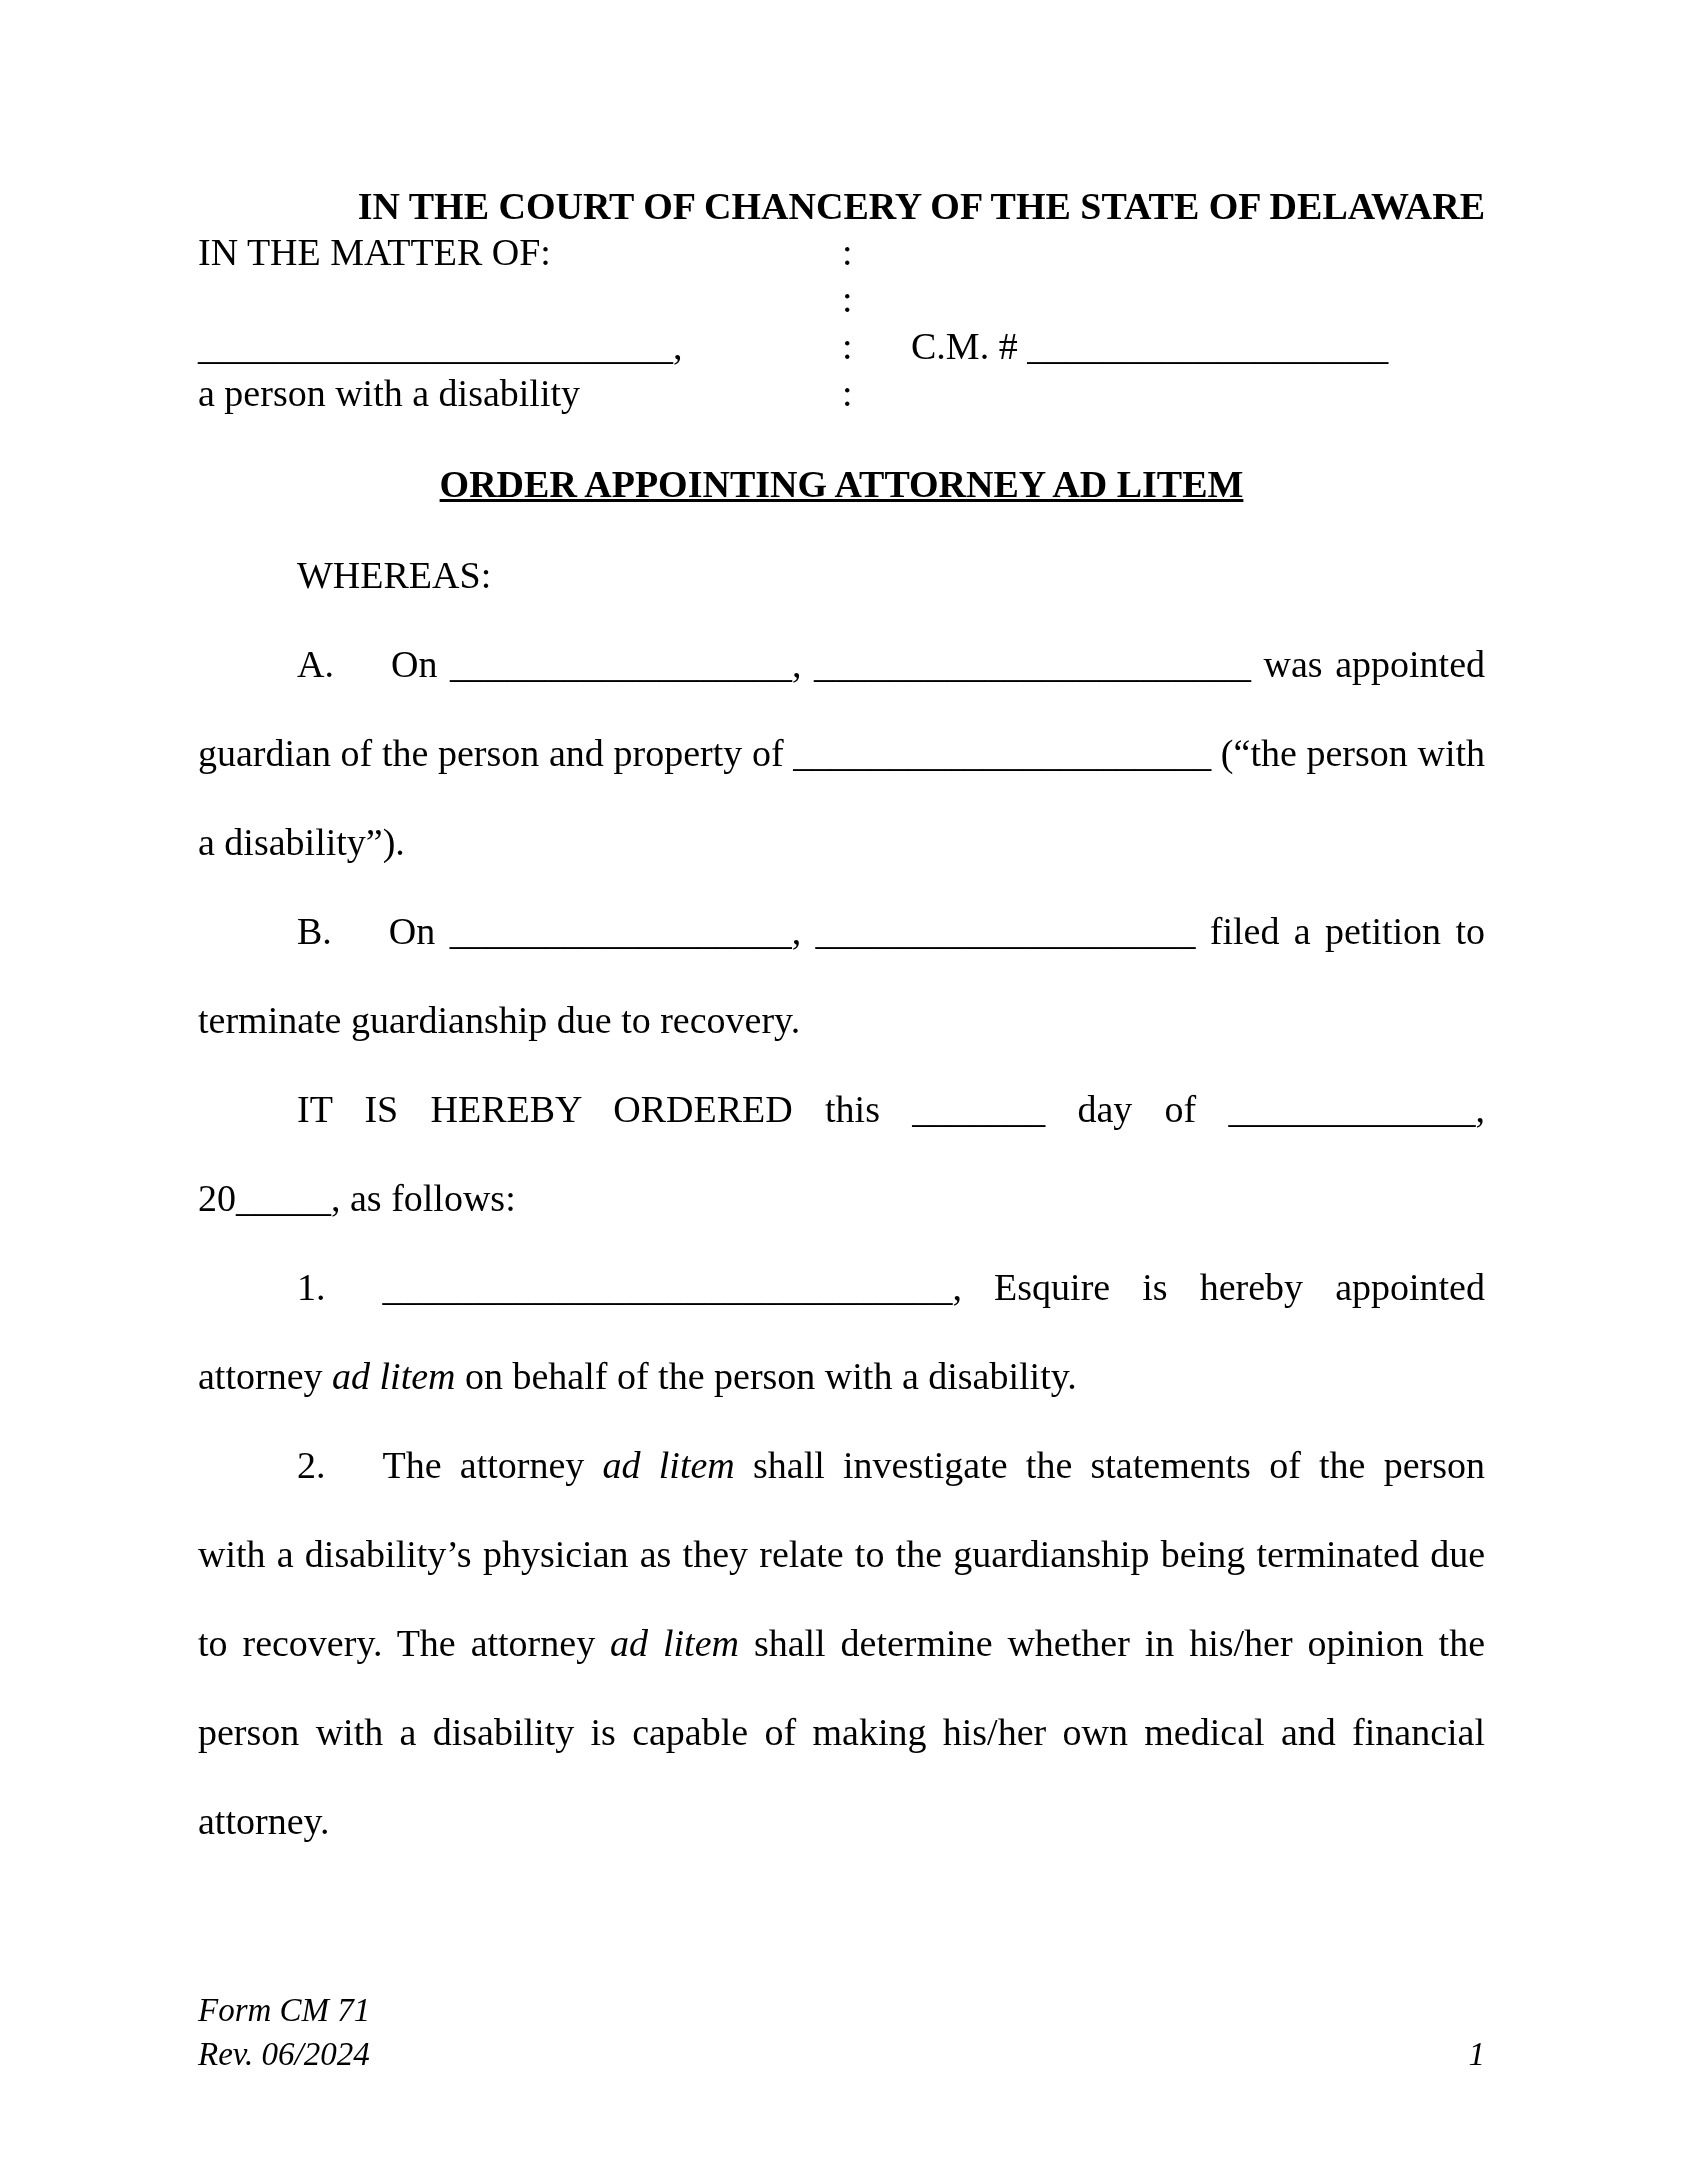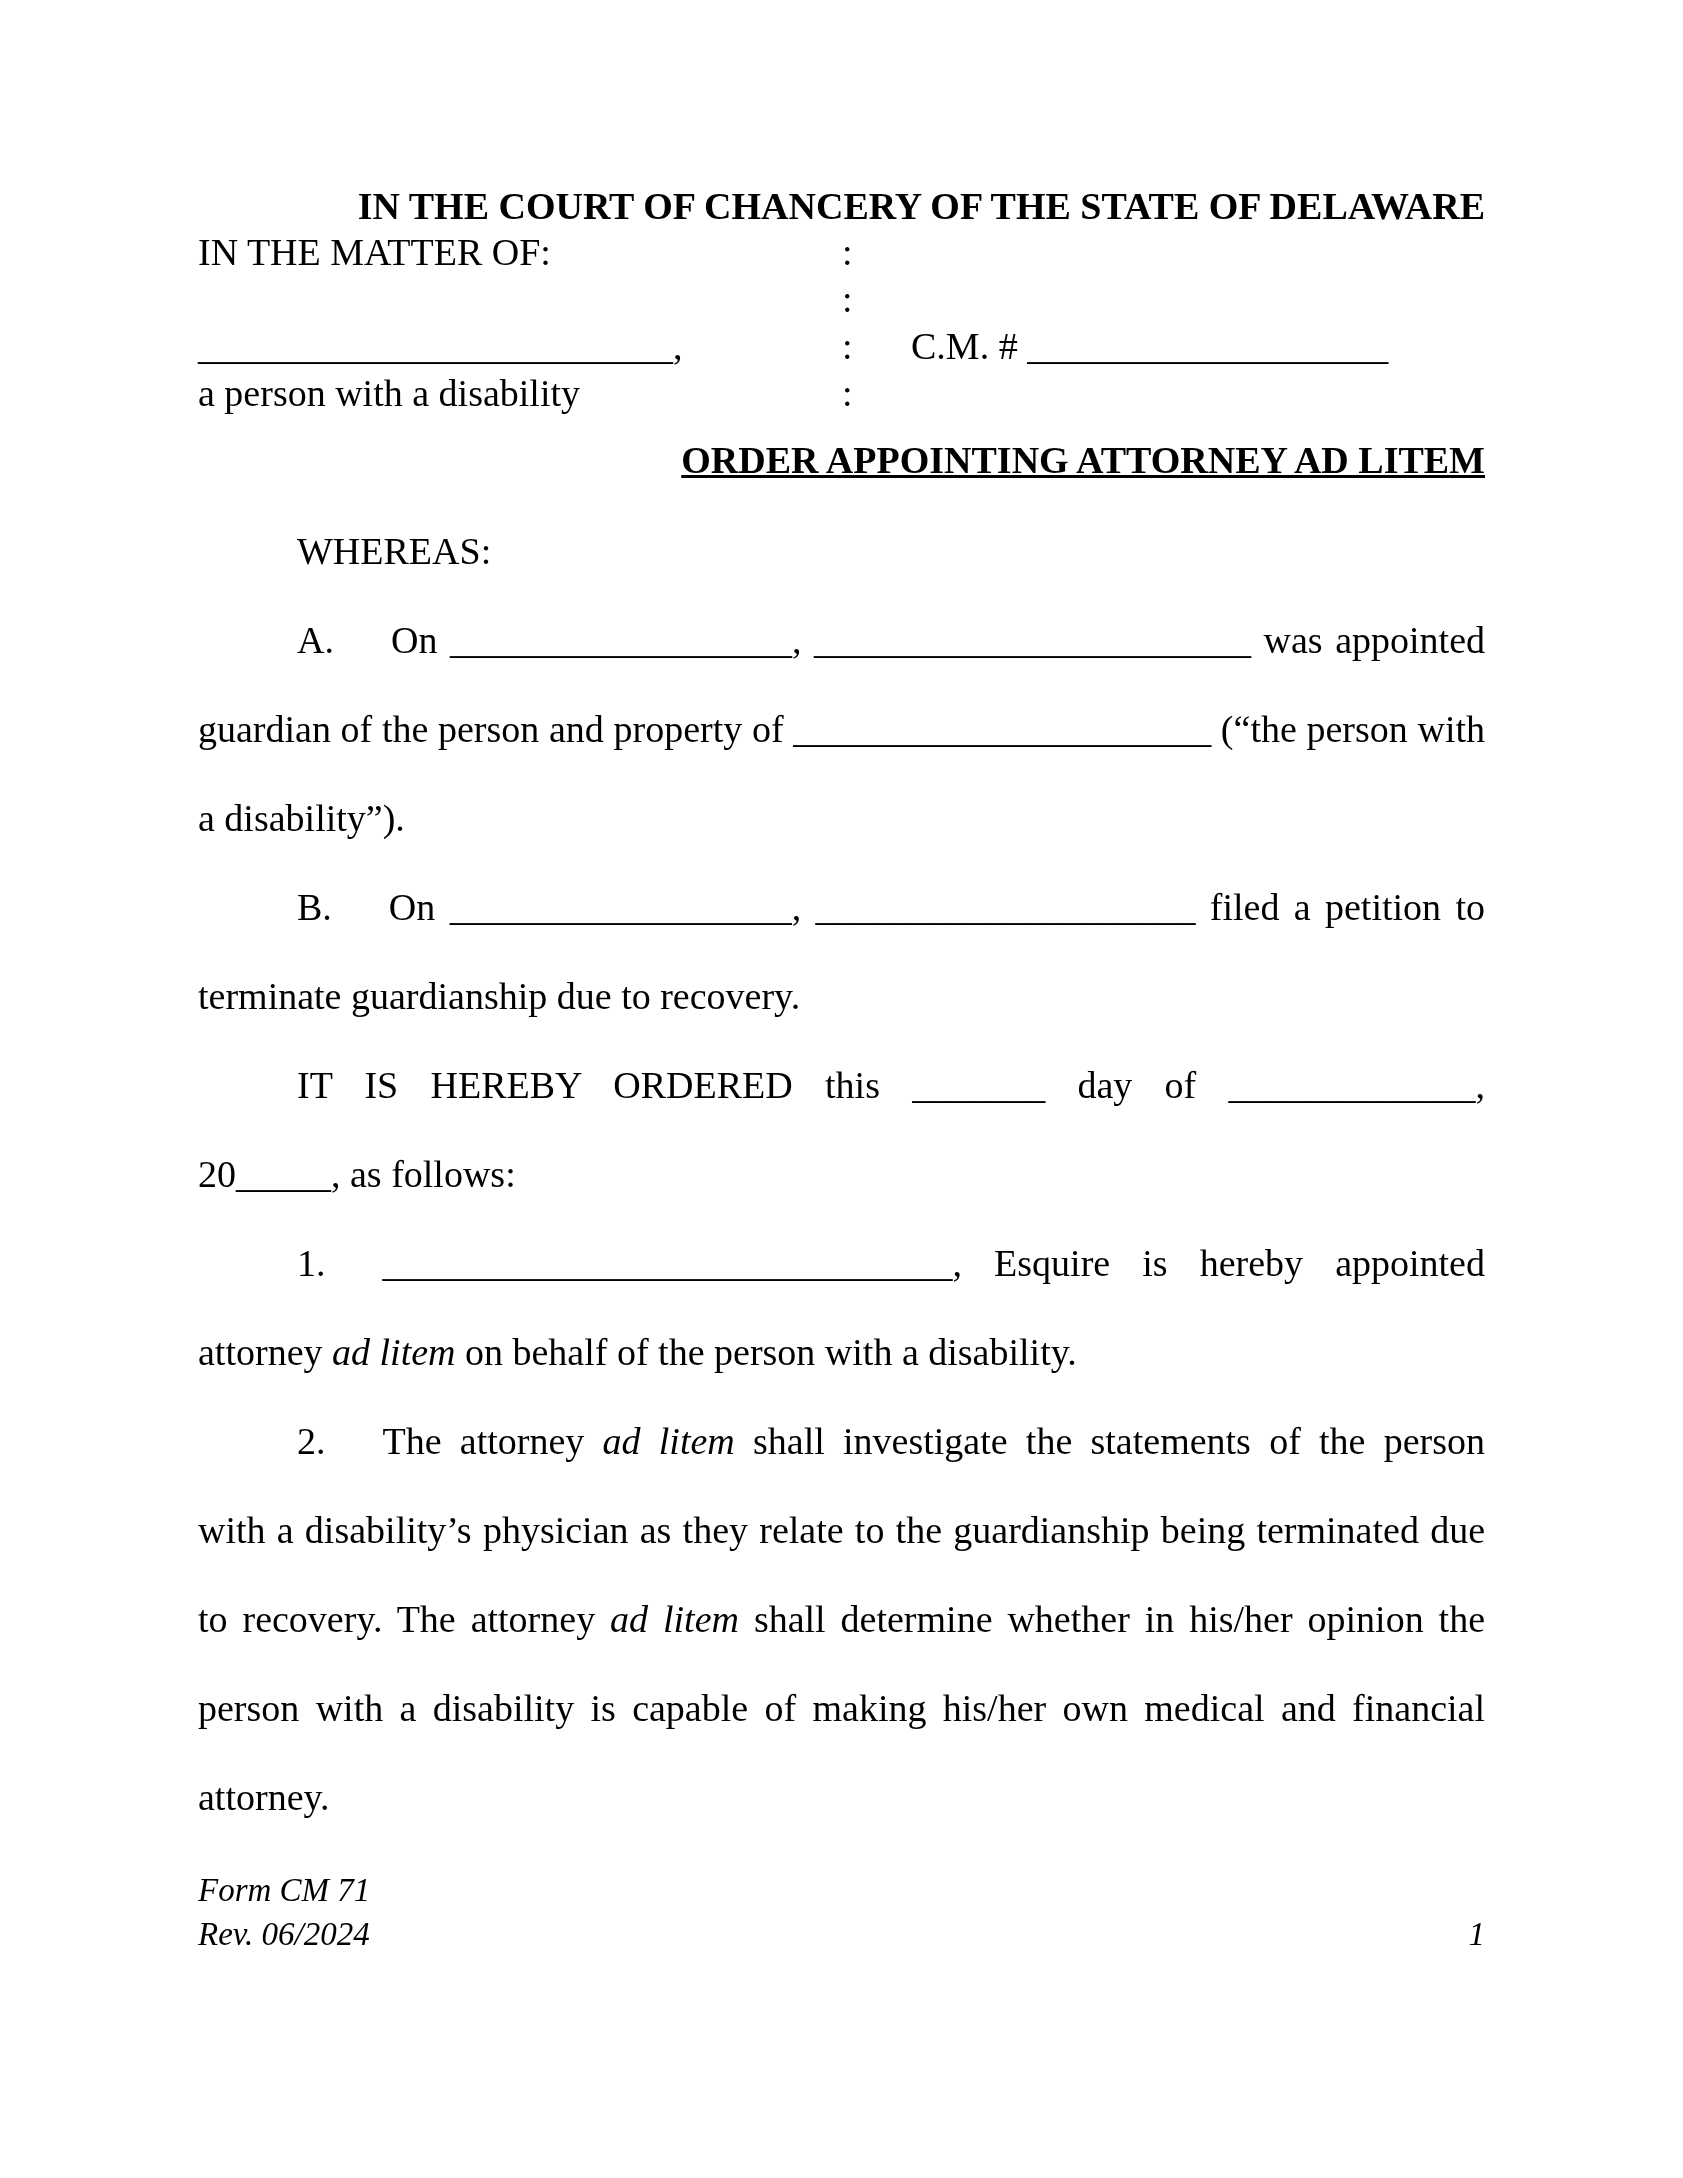--- a/index.html
+++ b/index.html
@@ -26,42 +26,42 @@
   .caption {
     display: grid;
     grid-template-columns: 644px 69px 1fr;
     line-height: 47px;
   }
   .caption .cell { white-space: nowrap; }
   .caption .colon-cell { text-align: left; }
   .name-line { border-bottom: none; }
 
   .order-title {
-    margin-top: 20px;
-    text-align: right;
+    margin-top: 44px;
+    text-align: center;
     font-weight: bold;
     text-decoration: underline;
     line-height: 46px;
   }
 
   .body-text { margin-top: 24px; }
   .bline {
     line-height: 89px;
     text-align: justify;
     text-align-last: justify;
   }
   .bline.last { text-align-last: left; }
   .ind { display: inline-block; width: 99px; }
   .tab { display: inline-block; width: 57px; }
 
   .footer {
     position: absolute;
     left: 198px;
     right: 198px;
-    top: 1868px;
+    top: 1988px;
     font-style: italic;
     font-size: 33px;
     line-height: 44px;
   }
   .page-num {
     position: absolute;
     right: 0;
     top: 44px;
   }
 </style>

